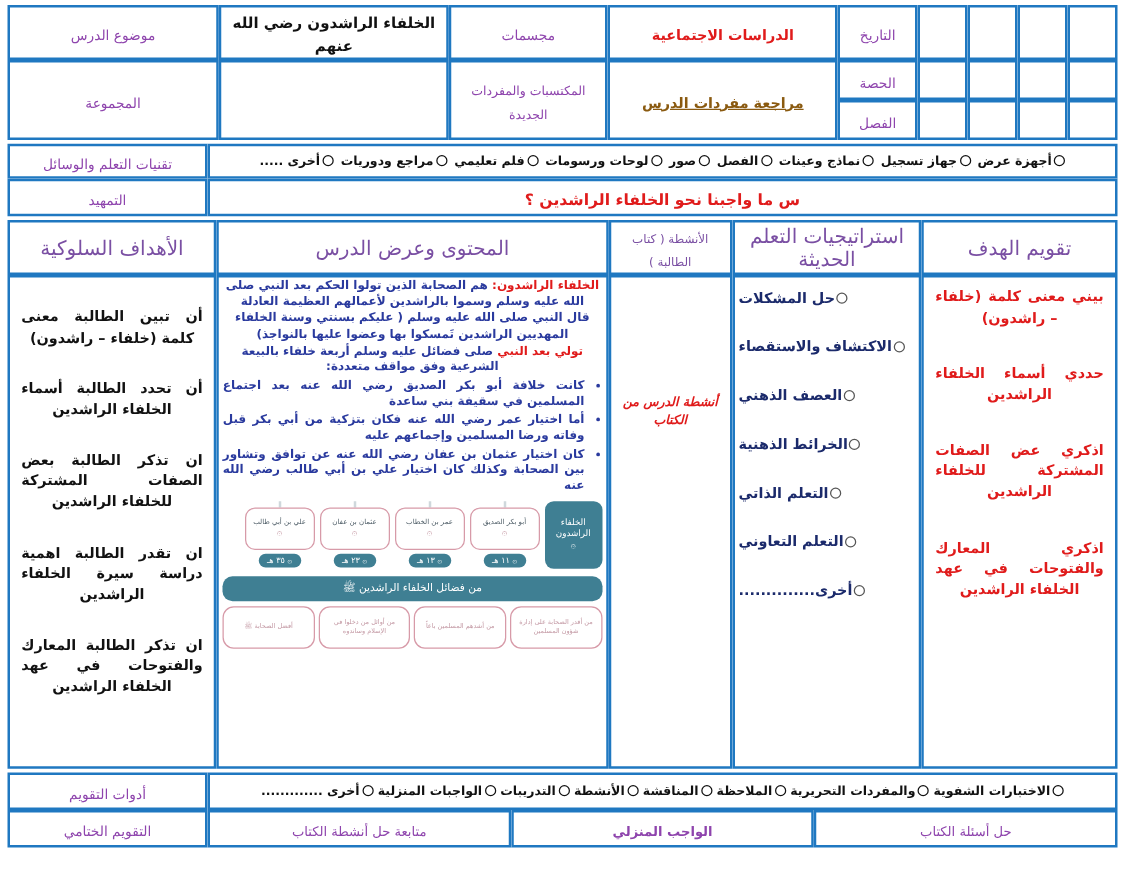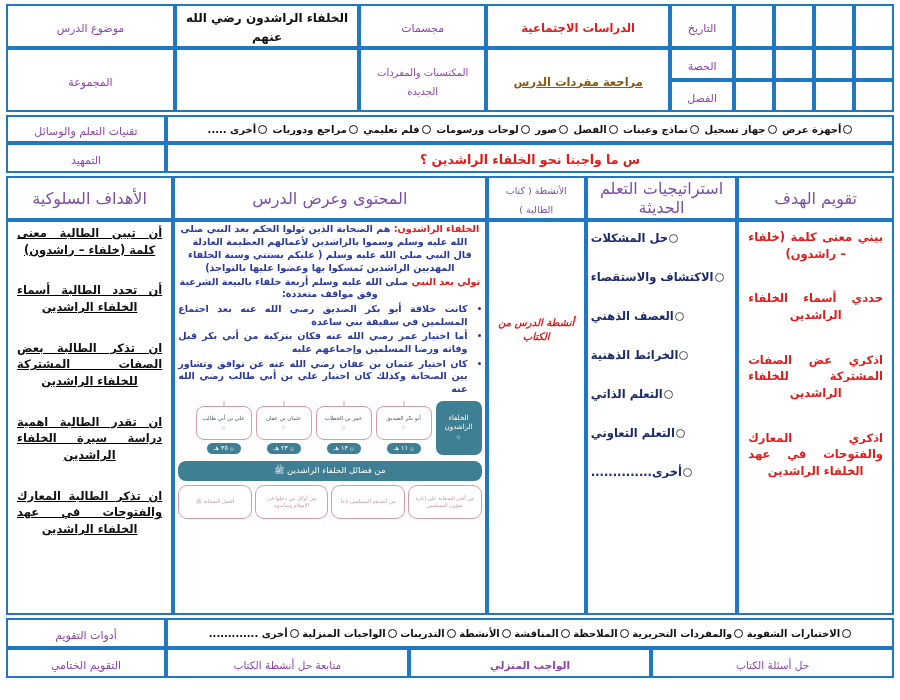--- a/index.html
+++ b/index.html
@@ -59,21 +59,21 @@
   #main-table td { vertical-align: top; }
   #main-table td.hcell { vertical-align: middle; height: 40px; }
 
   .col-goal  { width: 150px; }
   .col-strat { width: 145px; }
   .col-act   { width: 95px; }
   .col-cont  { width: 300px; }
   .col-obj   { width: 160px; }
 
   
-  .obj-list { padding: 2px 6px 0 6px; text-align: center; text-decoration: underline; }
+  .obj-list { padding: 22px 6px 0 6px; text-align: center; }
   .obj-item {
     color: #111; font-weight: bold; font-size: 11.5px;
     line-height: 1.45; margin-bottom: 24px;
     text-align: justify; text-align-last: center;
   }
 
   
   .content-cell { padding: 4px 5px 3px 5px; text-align: right; }
   .c-blue  { color: #2a3a9e; font-weight: bold; font-size: 9.6px; line-height: 1.32; }
   .c-red   { color: #e01b1b; font-weight: bold; }
@@ -280,21 +280,21 @@
       <td class="act-cell">
         <div class="act-text">أنشطة الدرس من الكتاب</div>
       </td>
 
       <td class="content-cell">
         <p class="c-blue c-line">
           <span class="c-red">الخلفاء الراشدون:</span><span> هم الصحابة الذين تولوا الحكم بعد النبي صلى الله عليه وسلم  وسموا بالراشدين لأعمالهم العظيمة العادلة</span>
         </p>
         <p class="c-blue c-line">قال النبي صلى الله عليه وسلم ( عليكم بسنتي وسنة الخلفاء المهديين الراشدين  تَمسكوا بها وعضوا عليها بالنواجذ)</p>
         <p class="c-blue c-line">
-          <span class="c-red">تولي بعد النبي</span><span> صلى الله عليه وسلم أربعة خلفاء بالبيعة الشرعية وفق مواقف متعددة:</span>
+          <span class="c-red">تولي بعد النبي</span><span> صلى فضائل عليه وسلم أربعة خلفاء بالبيعة الشرعية وفق مواقف متعددة:</span>
         </p>
         <ul class="c-bullets">
           <li>كانت خلافة أبو بكر الصديق رضي الله عنه بعد اجتماع المسلمين في سقيفة بني ساعدة</li>
           <li>أما اختيار عمر رضي الله عنه فكان بتزكية من أبي بكر قبل وفاته ورضا المسلمين وإجماعهم عليه</li>
           <li>كان اختيار عثمان بن عفان رضي الله عنه عن توافق وتشاور بين الصحابة وكذلك كان اختيار علي بن أبي طالب رضي الله عنه</li>
         </ul>
 
         <div class="info">
           <div class="info-row1">
             <div class="caliph-root">

